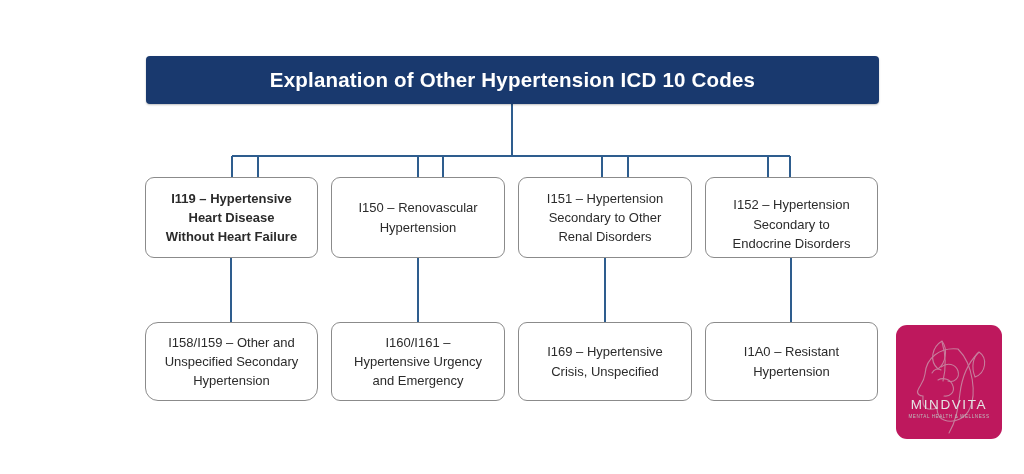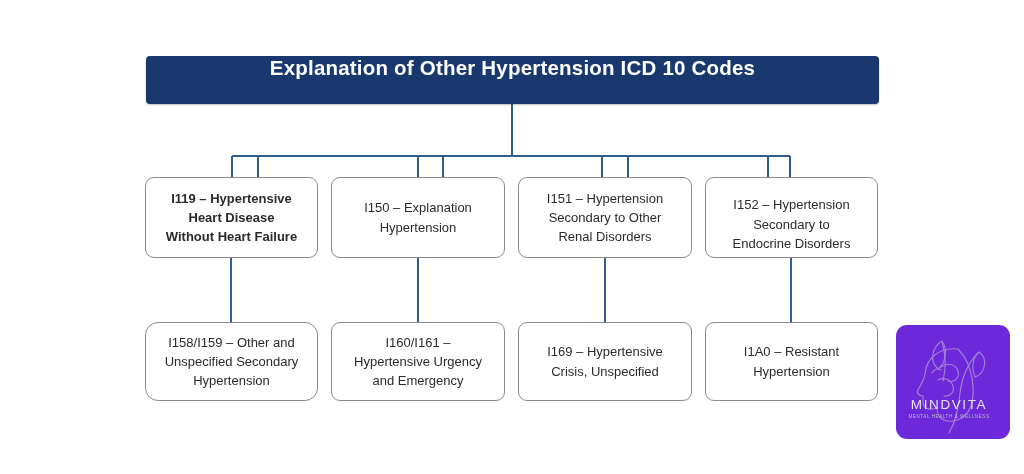--- a/index.html
+++ b/index.html
@@ -30,21 +30,21 @@
   }
 
   
   .banner {
     position: absolute;
     left: 146px; top: 56px;
     width: 733px; height: 48px;
     background: #19396e;
     border-radius: 4px;
     display: flex;
-    align-items: flex-start;
+    align-items: center;
     justify-content: center;
     box-shadow: 0 1px 2px rgba(0,0,0,0.25);
   }
   .banner-title {
     color: #ffffff;
     font-size: 20.5px;
     font-weight: bold;
     letter-spacing: 0.2px;
     text-align: center;
     white-space: nowrap;
@@ -66,22 +66,22 @@
     font-size: 13px;
     line-height: 1.48;
     text-align: center;
     white-space: pre-line;
   }
 
   
   .logo {
     position: absolute;
     left: 896px; top: 325px;
-    width: 114px; height: 114px;
-    background: #6d28d9;
+    width: 106px; height: 114px;
+    background: #be185d;
     border-radius: 11px;
     overflow: hidden;
   }
   .logo-art {
     position: absolute;
     left: 0; top: 0;
     width: 106px; height: 114px;
     opacity: 0.55;
   }
   .logo-wordmark {
@@ -135,21 +135,21 @@
     <div class="banner-title">Explanation of Other Hypertension ICD 10 Codes</div>
   </div>
 
   <div class="node" style="left:145px; top:177px; width:173px; height:81px;font-weight:bold;">
     <div class="node-label">I119 – Hypertensive
 Heart Disease
 Without Heart Failure</div>
   </div>
 
   <div class="node" style="left:331px; top:177px; width:174px; height:81px;">
-    <div class="node-label">I150 – Explanation
+    <div class="node-label">I150 – Renovascular
 Hypertension</div>
   </div>
 
   <div class="node" style="left:518px; top:177px; width:174px; height:81px;">
     <div class="node-label">I151 – Hypertension
 Secondary to Other
 Renal Disorders</div>
   </div>
 
   <div class="node" style="left:705px; top:177px; width:173px; height:81px;align-items:flex-end;">

